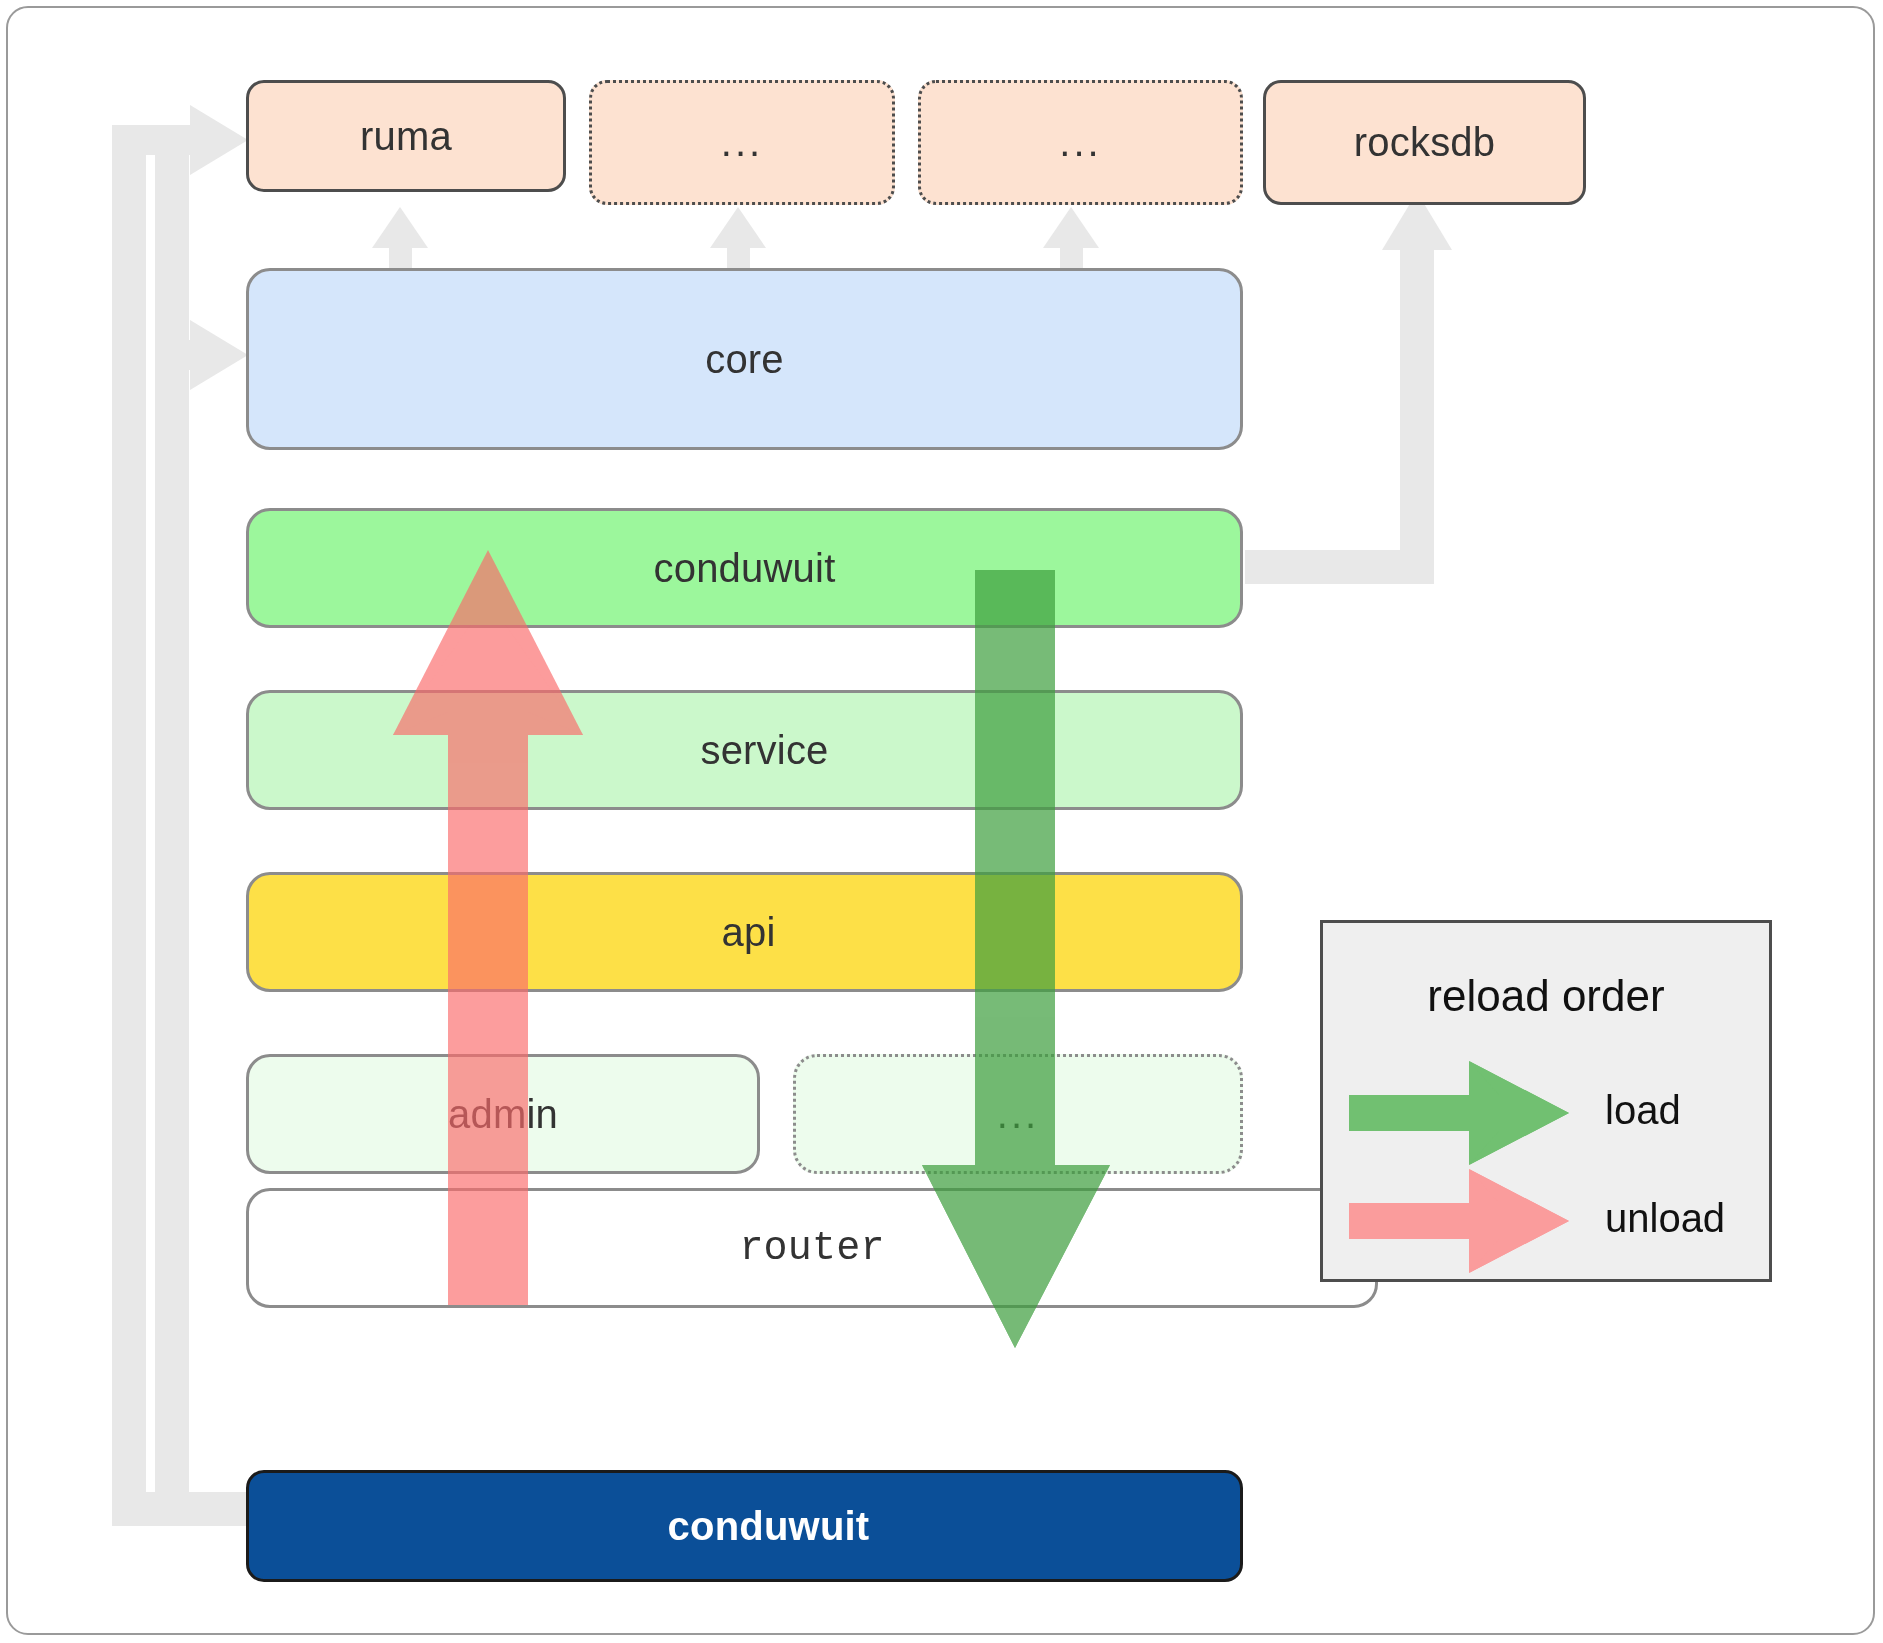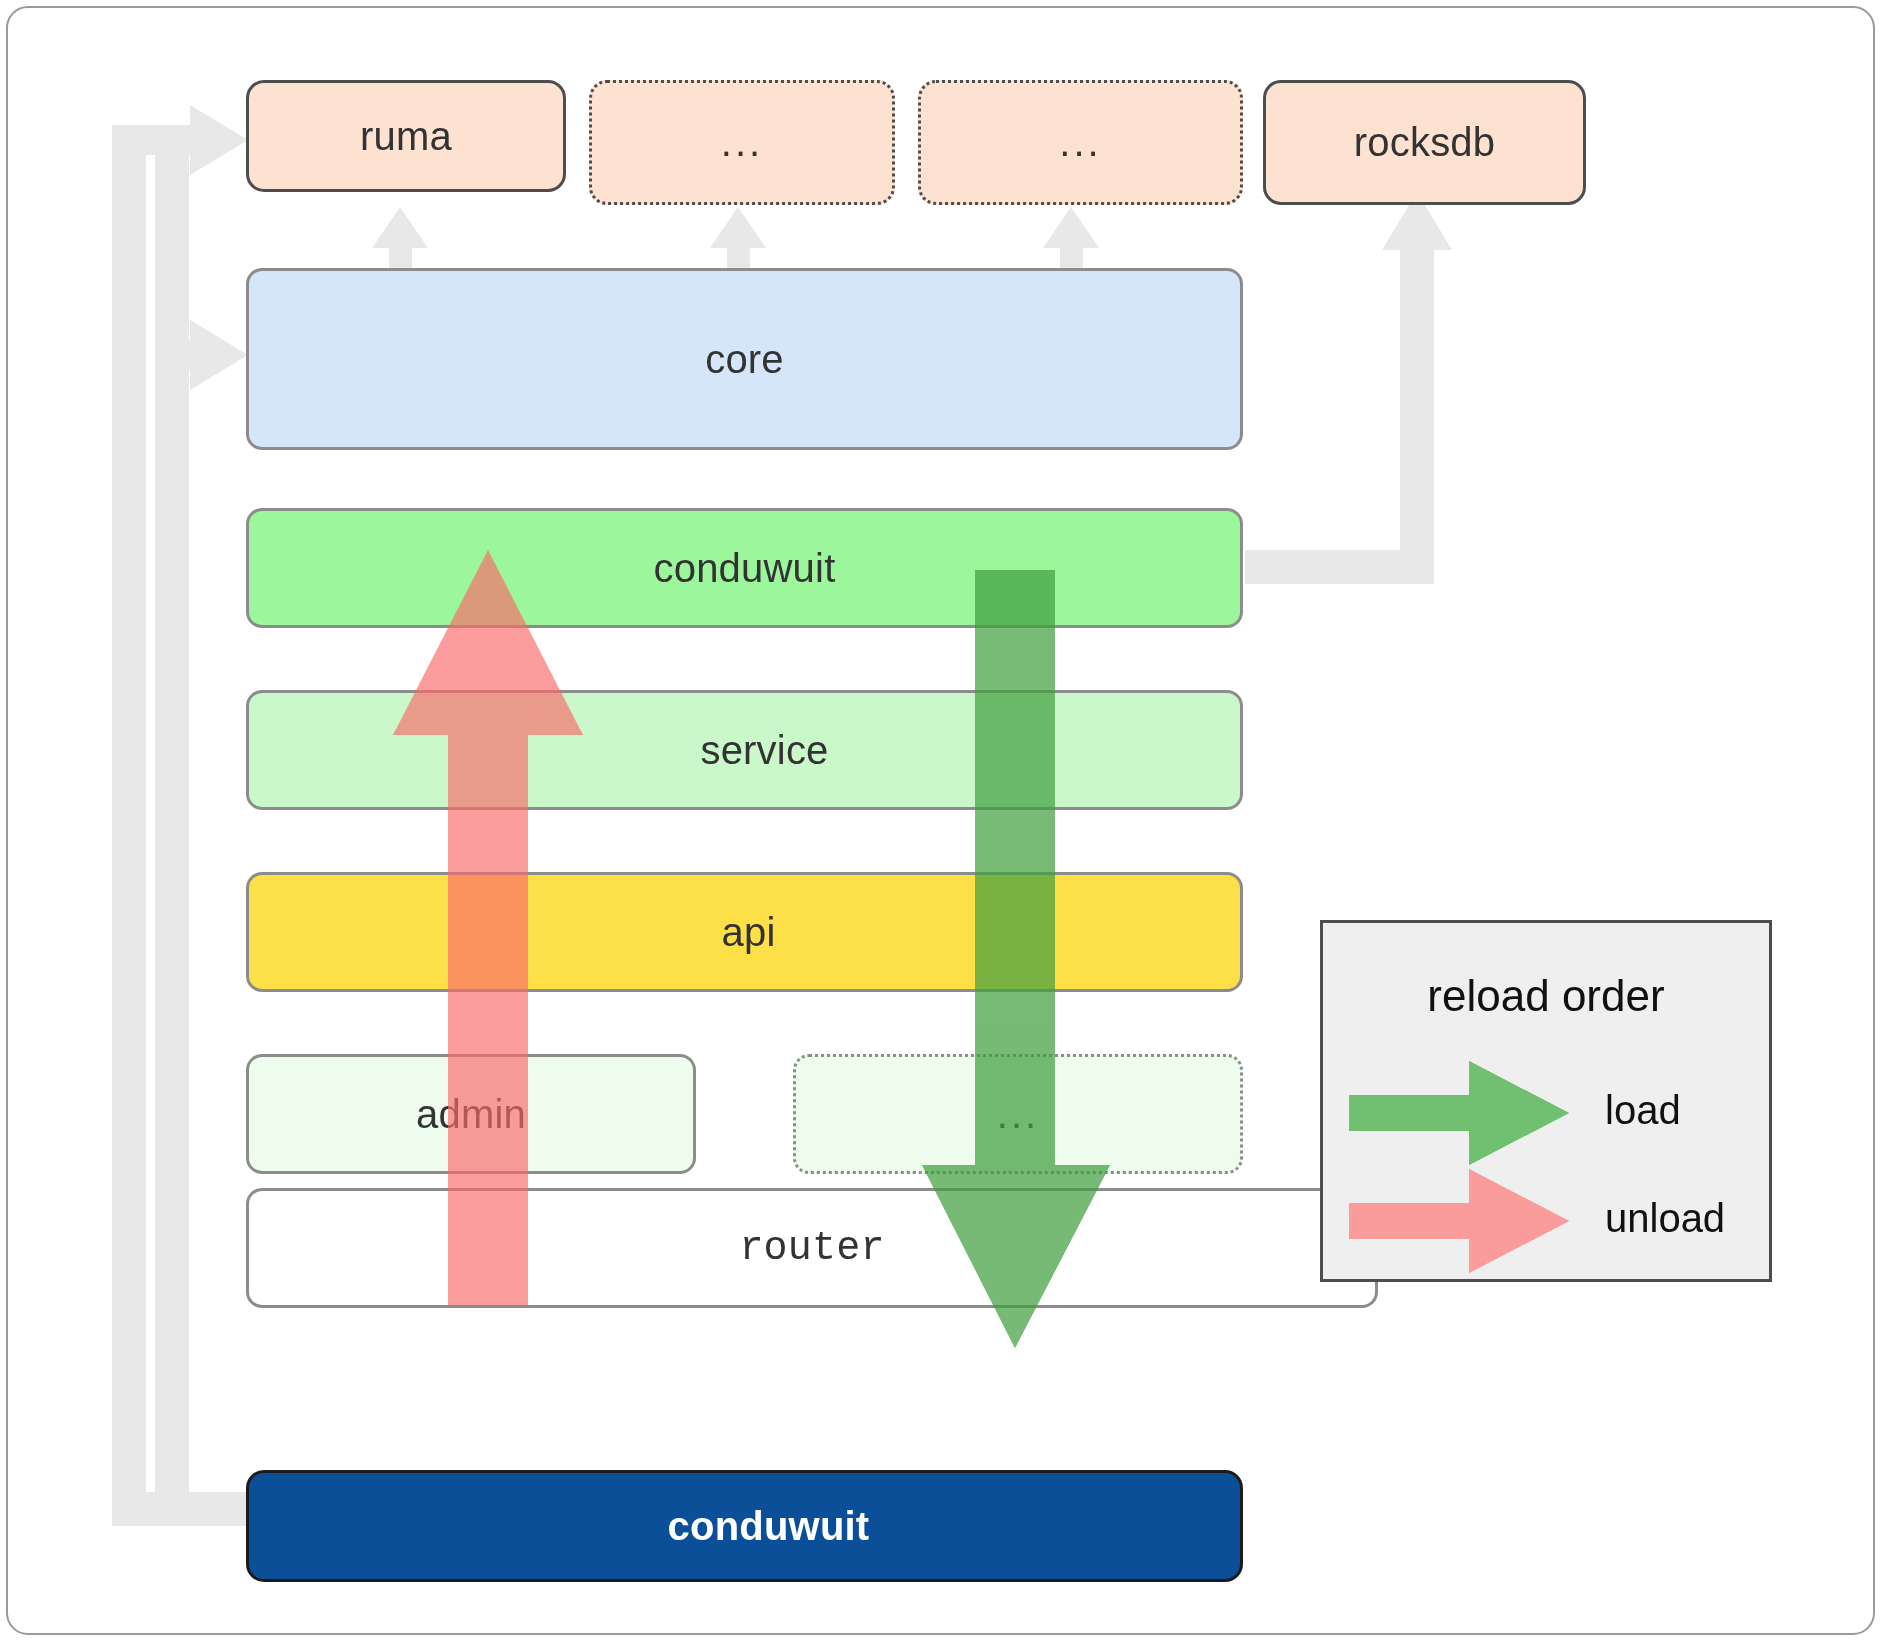--- a/index.html
+++ b/index.html
@@ -22,21 +22,21 @@
     border-radius: 22px;
     box-sizing: border-box;
     background: #ffffff;
   }
   .box {
     position: absolute;
     box-sizing: border-box;
     display: flex;
     align-items: center;
     justify-content: center;
-    border-radius: 16px;
+    border-radius: 24px;
     font-size: 40px;
     color: #333333;
     letter-spacing: .2px;
     z-index: 4;
   }
   .ext {
     background: #fde2d1;
     border: 3px solid #4d4d4d;
     border-radius: 18px;
   }
@@ -165,21 +165,21 @@
   </div>
 
   <div class="box svc-box" style="left:246px; top:690px; width:997px; height:120px;padding-left:40px;">
     <span>service</span>
   </div>
 
   <div class="box api-box" style="left:246px; top:872px; width:997px; height:120px;">
     <span>api</span>
   </div>
 
-  <div class="box adm-box" style="left:246px; top:1054px; width:450px; height:120px;">
+  <div class="box adm-box" style="left:246px; top:1054px; width:514px; height:120px;">
     <span>admin</span>
   </div>
 
   <div class="box dots-box" style="left:793px; top:1054px; width:450px; height:120px;">
     <span class="dots-label">...</span>
   </div>
 
   <div class="box router-box" style="left:246px; top:1188px; width:1132px; height:120px;font-family:Liberation Mono, monospace;">
     <span>router</span>
   </div>

